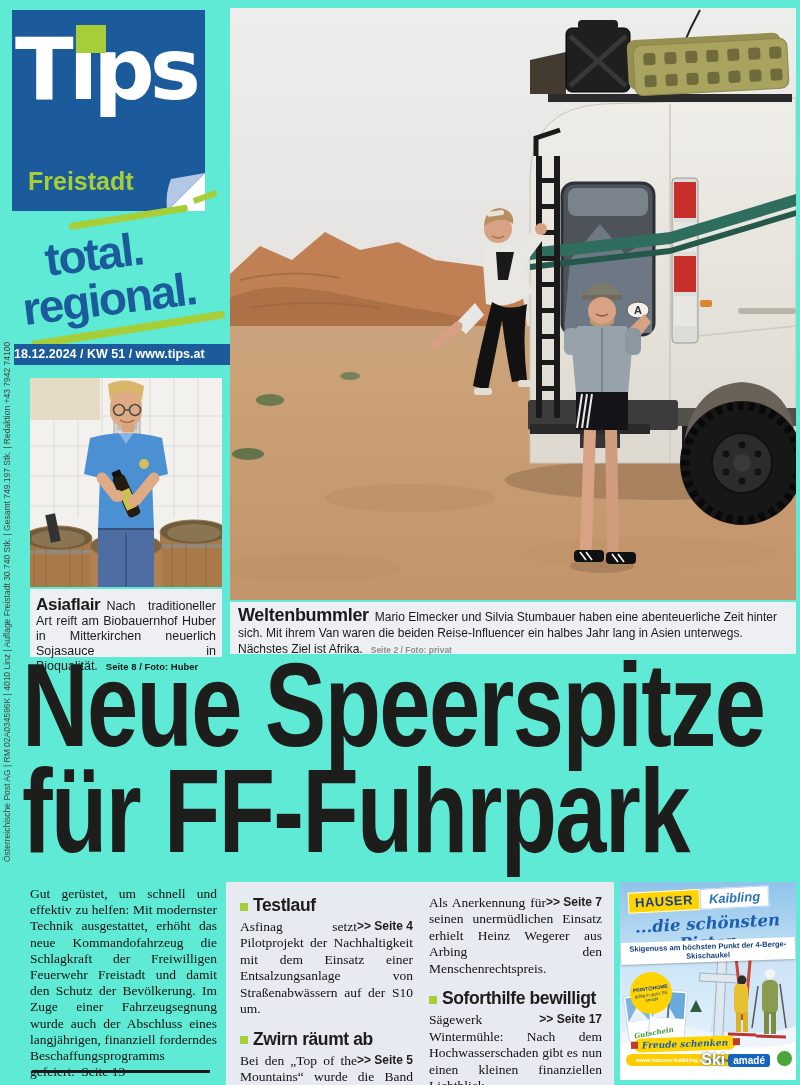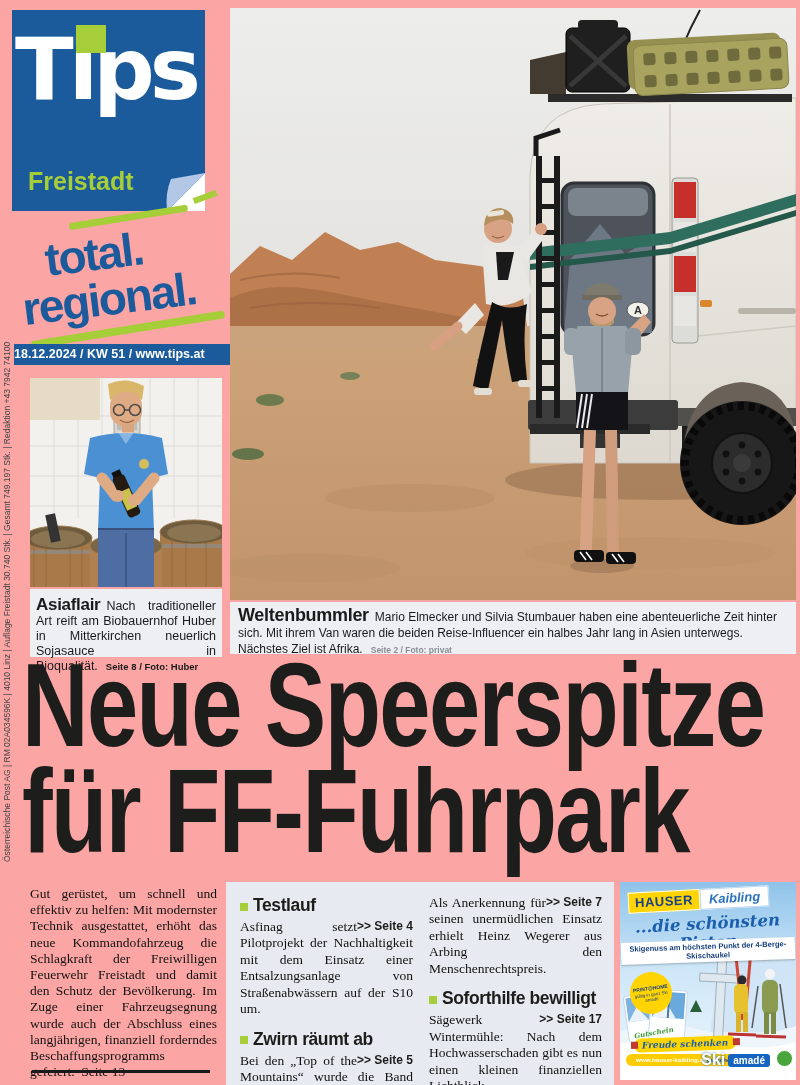--- a/index.html
+++ b/index.html
@@ -1,16 +1,16 @@
 <!DOCTYPE html>
 <html lang="de"><head>
 <meta charset="utf-8">
 <style>
   html,body{margin:0;padding:0;background:#fff;}
-  .page{position:relative;width:800px;height:1085px;background:#fca5a5;overflow:hidden;
+  .page{position:relative;width:800px;height:1085px;background:#5eead4;overflow:hidden;
         font-family:"Liberation Sans",sans-serif;color:#1a1a1a;}
 
   
   .imprint{position:absolute;left:2px;top:862px;width:505px;transform:rotate(-90deg);
            transform-origin:0 0;font-size:8.5px;color:#444;white-space:nowrap;}
 
   
   .logo{position:absolute;left:12px;top:10px;width:193px;height:201px;background:#1c5b9b;}
   .logo-text{position:absolute;left:3px;top:16px;font-family:"DejaVu Sans",sans-serif;
              font-weight:bold;font-size:86px;letter-spacing:-5px;color:#fff;line-height:1;}

